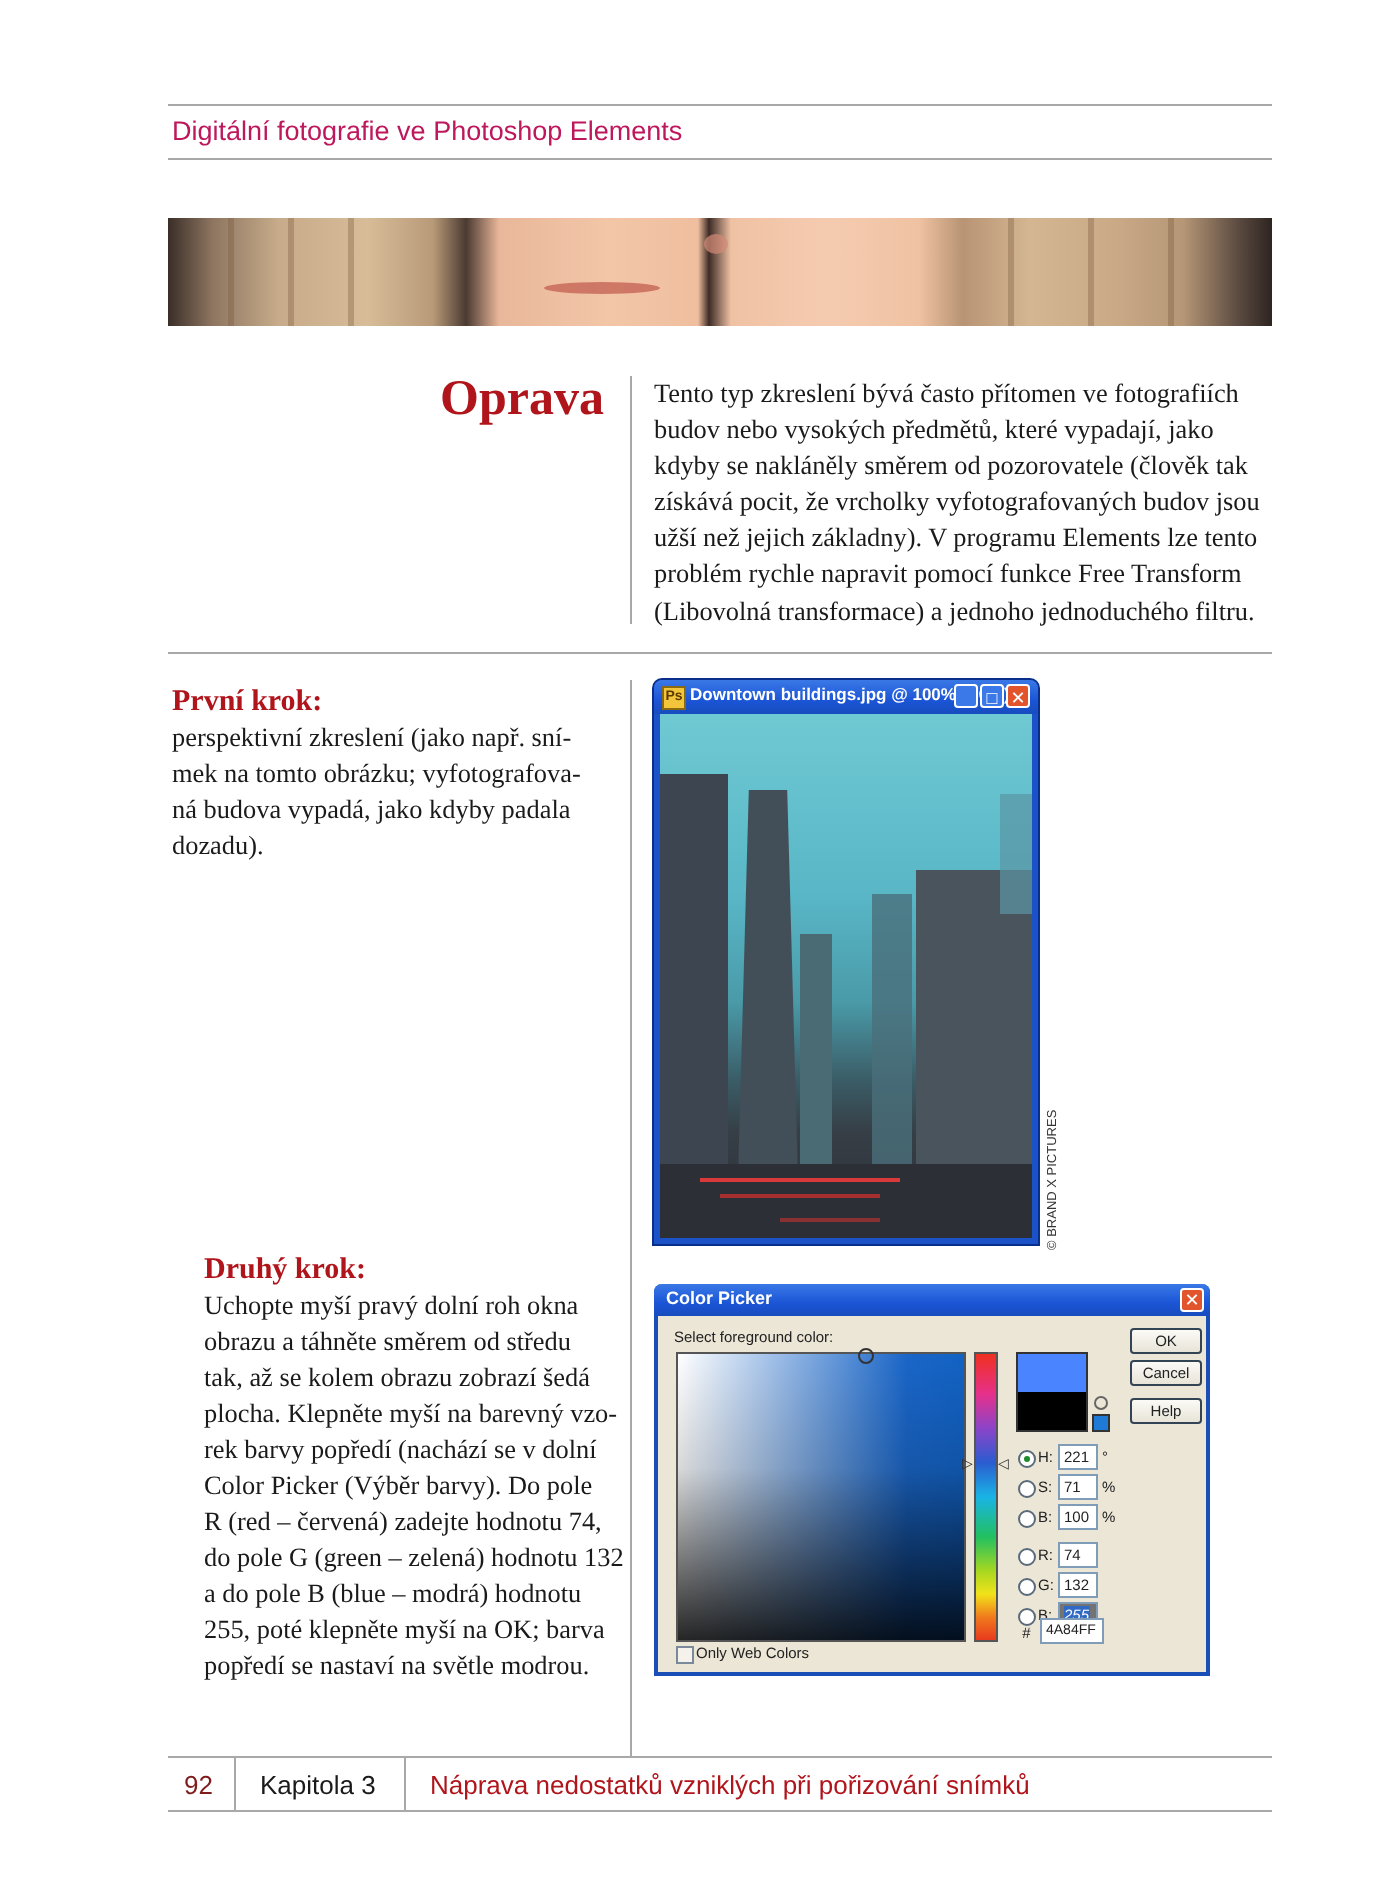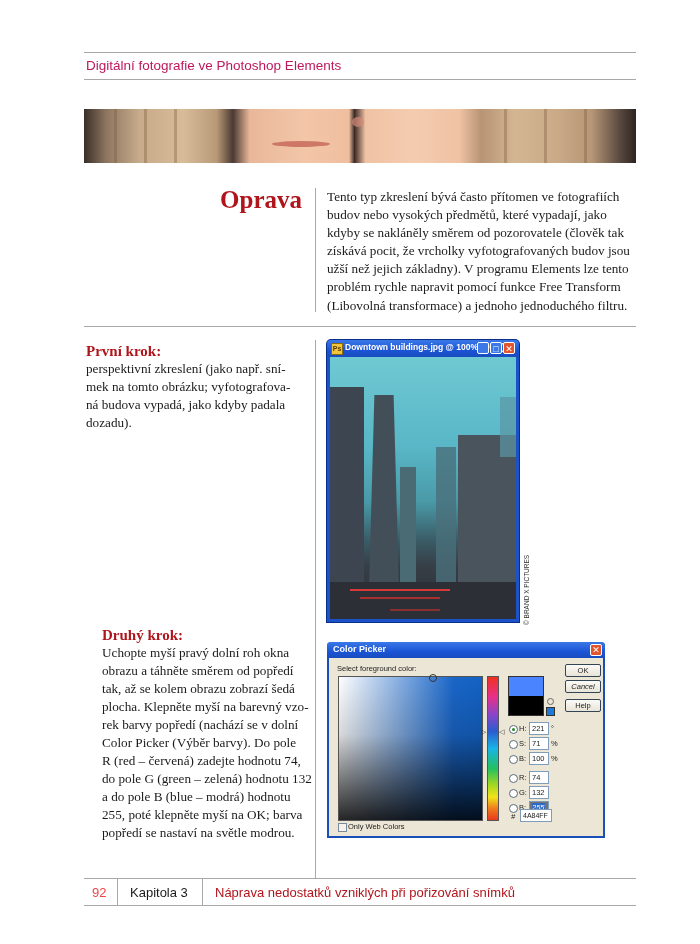--- a/index.html
+++ b/index.html
@@ -62,21 +62,21 @@
   .cp-rlabel { position:absolute; left:10px; top:1px; }
   .cp-input { position:absolute; left:20px; top:-1px; width:16px; height:11px; border:1px solid #7f9db9; background:#fff; font-size:7.5px; line-height:11px; padding-left:2px; color:#222; }
   .cp-input.sel { background:#737373;font-style:italic; }
   .cp-input.sel span { background:#316ac5; color:#fff; }
   .cp-unit { position:absolute; left:42px; top:1px; }
   .cp-hexlabel { position:absolute; left:182px; top:170px; font-family:"Liberation Sans",sans-serif; font-size:7.5px; font-style:italic; color:#222; }
   .cp-hex { position:absolute; left:191px; top:167px; width:28px; height:11px; border:1px solid #7f9db9; background:#fff; font-family:"Liberation Sans",sans-serif; font-size:7px; line-height:11px; padding-left:2px; color:#222; }
   .cp-check { position:absolute; left:9px; top:181px; width:7px; height:7px; border:1px solid #7a8a9a; background:#f4f2ea; }
   .cp-checklabel { position:absolute; left:19px; top:180px; font-family:"Liberation Sans",sans-serif; font-size:7.5px; color:#222; }
 
-  .footer-num { left: 92px; top: 885px; font-family:"Liberation Sans",sans-serif; font-size:13px; color:#ef4444; }
+  .footer-num { left: 92px; top: 885px; font-family:"Liberation Sans",sans-serif; font-size:13px; color:#7f1d1d; }
   .footer-chapter { left: 130px; top: 885px; font-family:"Liberation Sans",sans-serif; font-size:13px; color:#1a1a1a; }
   .footer-title { left: 215px; top: 885px; font-family:"Liberation Sans",sans-serif; font-size:13px; color:#b0151c; }
 </style>
 </head>
 <body>
 
 <div class="hrule" style="left:84px; top:52px; width:552px;"></div>
 <div class="abs header-title">Digitální fotografie ve Photoshop Elements</div>
 <div class="hrule" style="left:84px; top:79px; width:552px;"></div>
 
@@ -138,21 +138,21 @@
     <div class="bldg" style="left:30px; top:240px; width:80px; height:2px; background:#c83030; opacity:.8;"></div>
     <div class="bldg" style="left:60px; top:252px; width:50px; height:2px; background:#c83030; opacity:.6;"></div>
   </div>
 </div>
 <div class="abs credit">© BRAND X PICTURES</div>
 
 <div class="abs step2">
   <div class="step-heading">Druhý krok:</div>
   <div class="step-body">
     <div>Uchopte myší pravý dolní roh okna</div>
-    <div>obrazu a táhněte směrem od popředí</div>
+    <div>obrazu a táhněte směrem od středu</div>
     <div>tak, až se kolem obrazu zobrazí šedá</div>
     <div>plocha. Klepněte myší na barevný vzo-</div>
     <div>rek barvy popředí (nachází se v dolní</div>
     <div>Color Picker (Výběr barvy). Do pole</div>
     <div>R (red – červená) zadejte hodnotu 74,</div>
     <div>do pole G (green – zelená) hodnotu 132</div>
     <div>a do pole B (blue – modrá) hodnotu</div>
     <div>255, poté klepněte myší na OK; barva</div>
     <div>popředí se nastaví na světle modrou.</div>
   </div>
@@ -167,21 +167,21 @@
   <div class="cp-field"></div>
   <div class="cp-arrow-l">▷</div>
   <div class="cp-hue"></div>
   <div class="cp-arrow-r">◁</div>
   <div class="cp-swatch-new" style="background: rgb(74, 132, 255);"></div>
   <div class="cp-swatch-old" style="background: rgb(0, 0, 0);"></div>
   <div class="cp-warn"></div>
   <div class="cp-web"></div>
 
   <div class="cp-btn" style="top:22px;">OK</div>
-  <div class="cp-btn" style="top:38px;font-style:italic;">Cancel</div>
+  <div class="cp-btn" style="top:38px;">Cancel</div>
   <div class="cp-btn" style="top:57px;">Help</div>
 
   <div class="cp-row" style="top:81px;">
     <div class="cp-radio on"></div>
     <div class="cp-rlabel">H:</div>
     <div class="cp-input">221</div>
     <div class="cp-unit">°</div>
   </div>
   <div class="cp-row" style="top:96px;">
     <div class="cp-radio"></div>

